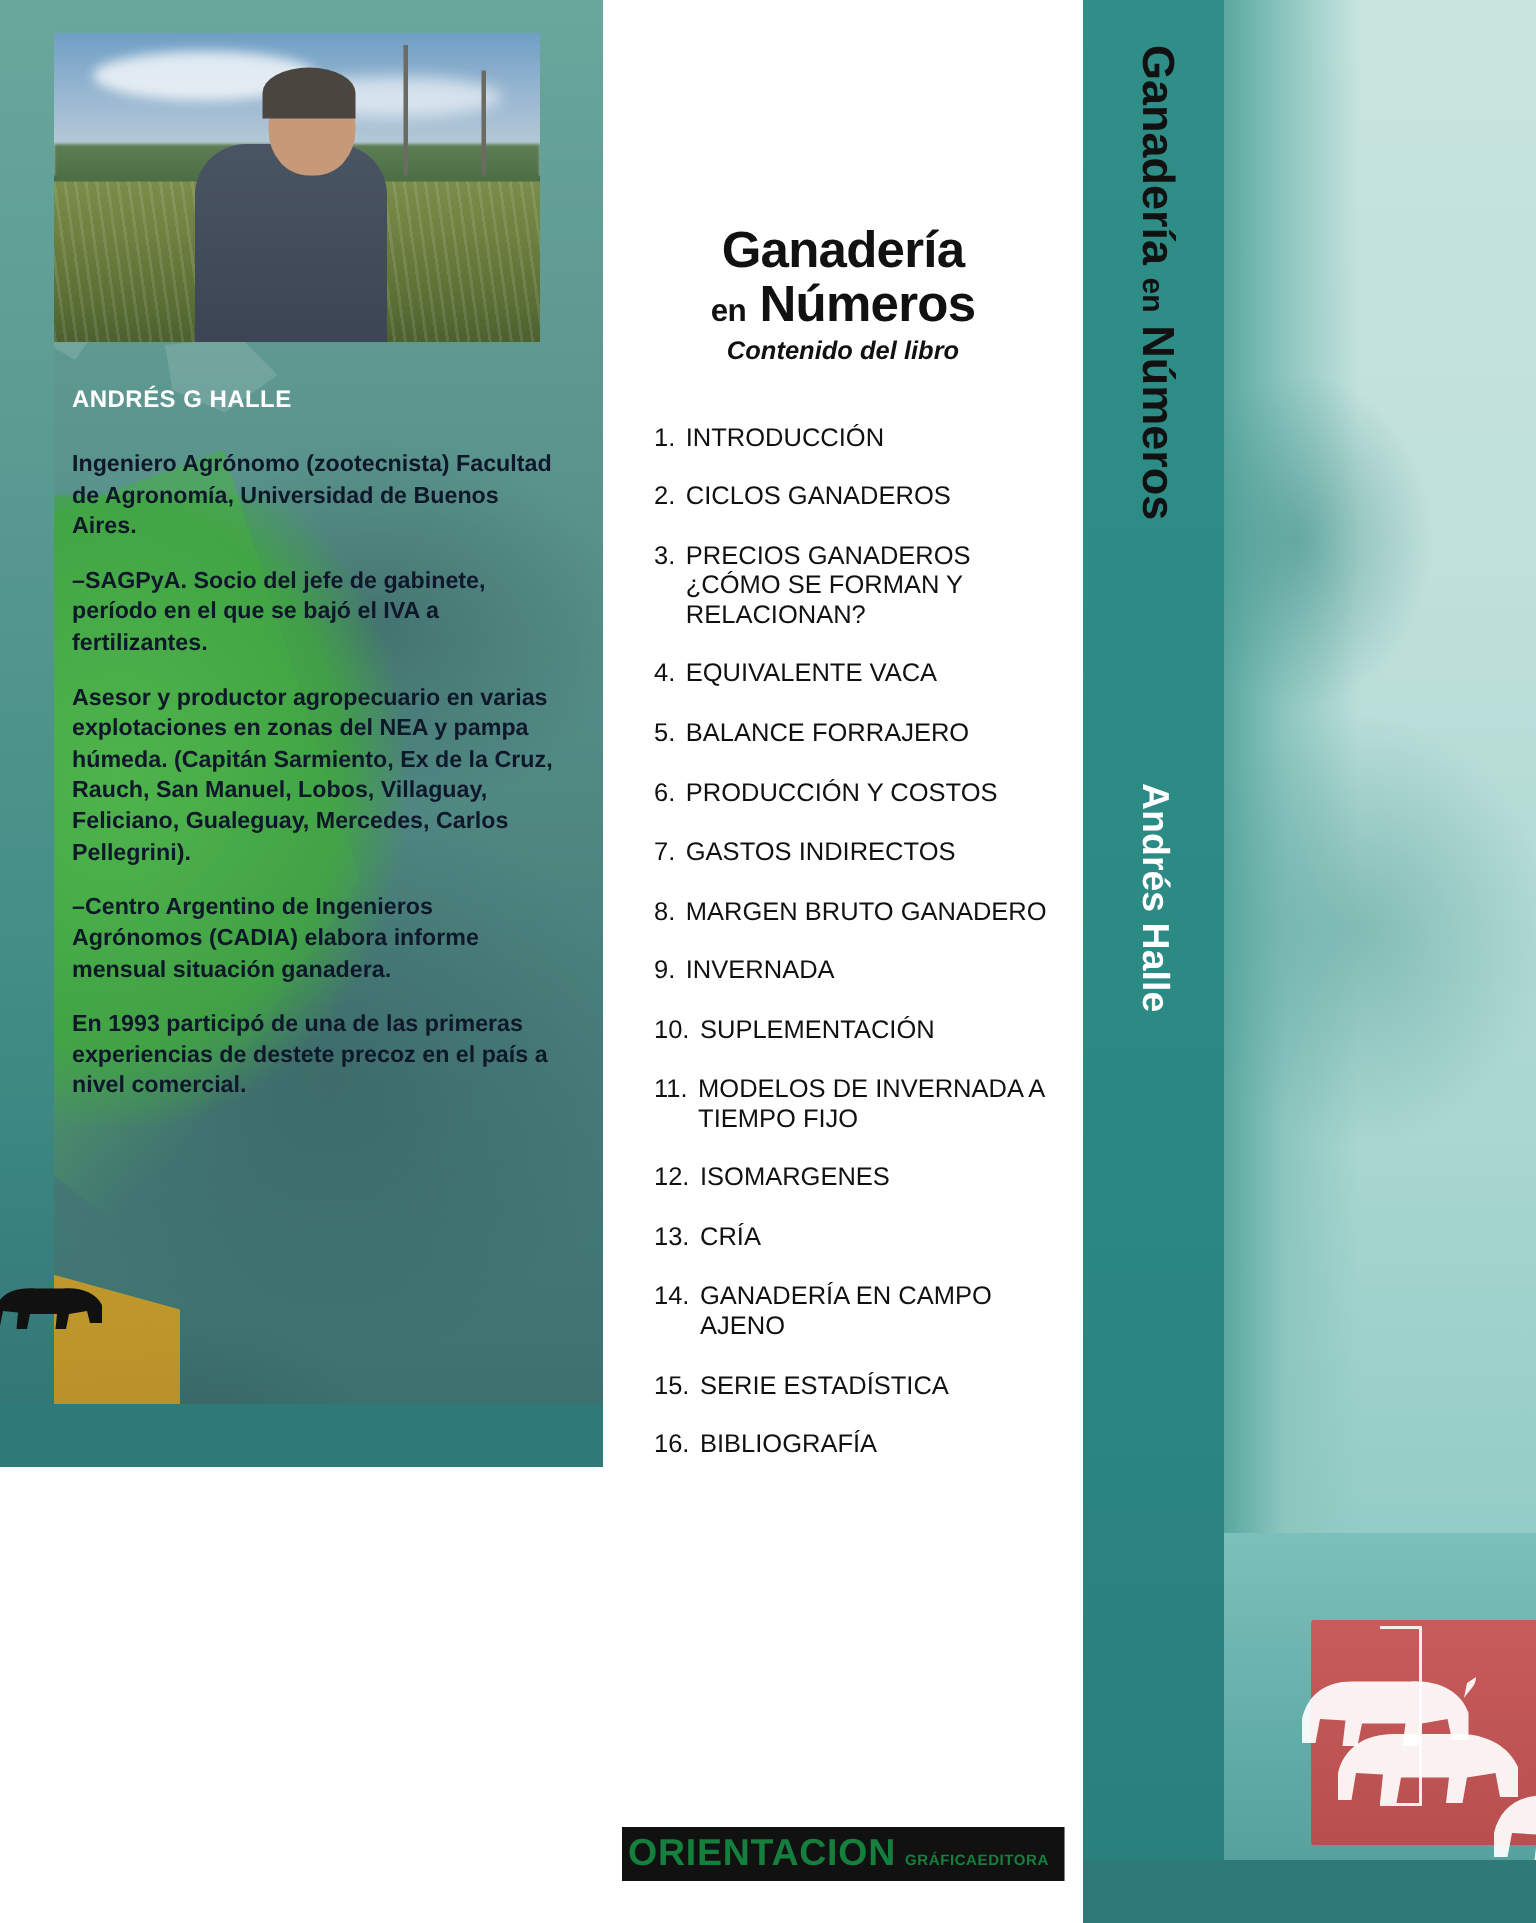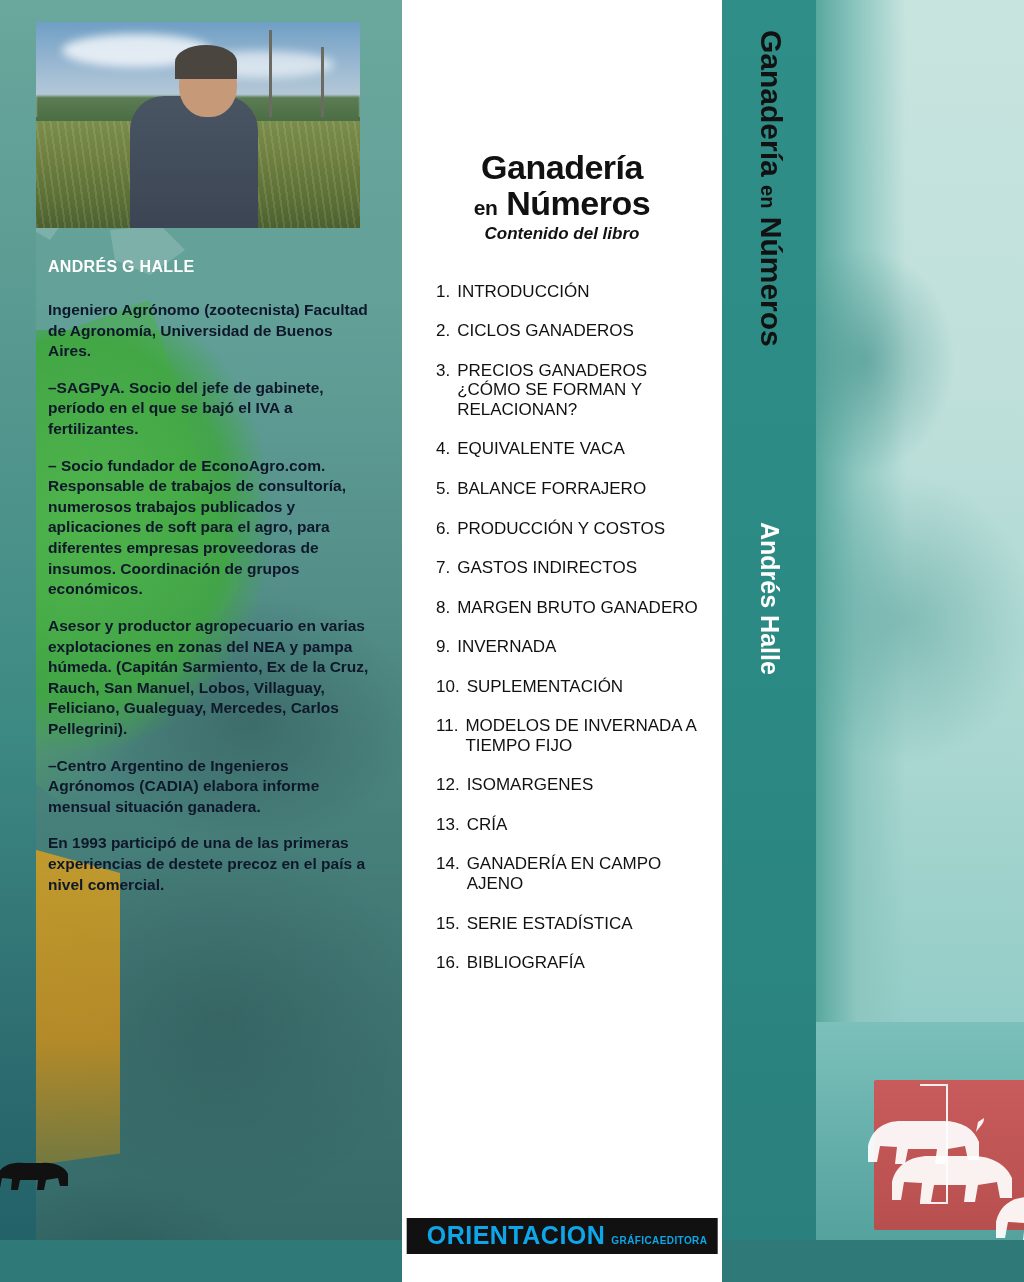--- a/index.html
+++ b/index.html
@@ -11,21 +11,21 @@
     position:relative;
   }
   .page{
     position:absolute;inset:0;
     display:flex;
   }
 
   
   .left-panel{
     position:relative;
-    width:402px;height:1282px;
+    width:402px;height:978px;
     background:#5f9e96;
     overflow:hidden;
     flex:0 0 402px;
   }
   .lp-bg-teal{
     position:absolute;left:0;top:0;width:402px;height:1282px;
     background:linear-gradient(180deg,#6aa79d 0%,#5f9e96 35%,#4e8d87 70%,#3f7f7b 100%);
   }
   
   .lp-map{
@@ -119,22 +119,22 @@
   }
   .toc-list li{
     display:flex;gap:7px;margin-bottom:20px;
   }
   .toc-num{flex:0 0 auto;white-space:pre;}
   .toc-label{flex:1 1 auto;}
 
   .publisher{
     position:absolute;left:50%;transform:translateX(-50%);
     bottom:28px;
-    background:#111;color:#0ea5e9;
-    padding:5px 10px 6px 20px;
+    background:#111;color:#15803d;
+    padding:5px 10px 6px 4px;
     display:flex;align-items:flex-end;gap:6px;margin-top:16px;
   }
   .pub-main{font-size:25px;font-weight:bold;letter-spacing:.5px;line-height:1;}
   .pub-sub{display:flex;flex-direction:row;line-height:1.05;padding-bottom:2px;}
   .pub-sub span{font-size:10px;font-weight:bold;letter-spacing:.4px;}
 
   
   .spine{
     position:relative;width:94px;height:1282px;flex:0 0 94px;
     background:linear-gradient(180deg,#2f8f88 0%,#2b8a84 50%,#2a7f7c 100%);
@@ -242,21 +242,20 @@
       <div class="ph-man-head"></div>
       <div class="ph-man-hair"></div>
     </div>
 
     <div class="author-name">ANDRÉS G HALLE</div>
 
     <div class="author-bio">
       <p>Ingeniero Agrónomo (zootecnista) Facultad de Agronomía, Universidad
 de Buenos Aires.</p>
       <p>–SAGPyA. Socio del jefe de gabinete, período en el que se bajó el IVA a fertilizantes.</p>
-      <p>– Socio fundador de EconoAgro.com. Responsable de trabajos de consultoría, numerosos trabajos publicados y aplicaciones de soft  para el agro, para diferentes empresas proveedoras de insumos. Coordinación de grupos económicos.</p>
       <p>Asesor y productor agropecuario en varias explotaciones en zonas del NEA y pampa húmeda. (Capitán Sarmiento, Ex de la Cruz, Rauch, San Manuel, Lobos, Villaguay, Feliciano, Gualeguay, Mercedes, Carlos Pellegrini).</p>
       <p>–Centro Argentino de Ingenieros Agrónomos (CADIA) elabora informe mensual situación ganadera.</p>
       <p>En  1993 participó de una de las primeras experiencias de destete precoz en el país a nivel comercial.</p>
     </div>
 
     <div class="lp-darkstrip"></div>
   </section>
 
   <section class="center-panel">
     <div class="toc-head">

